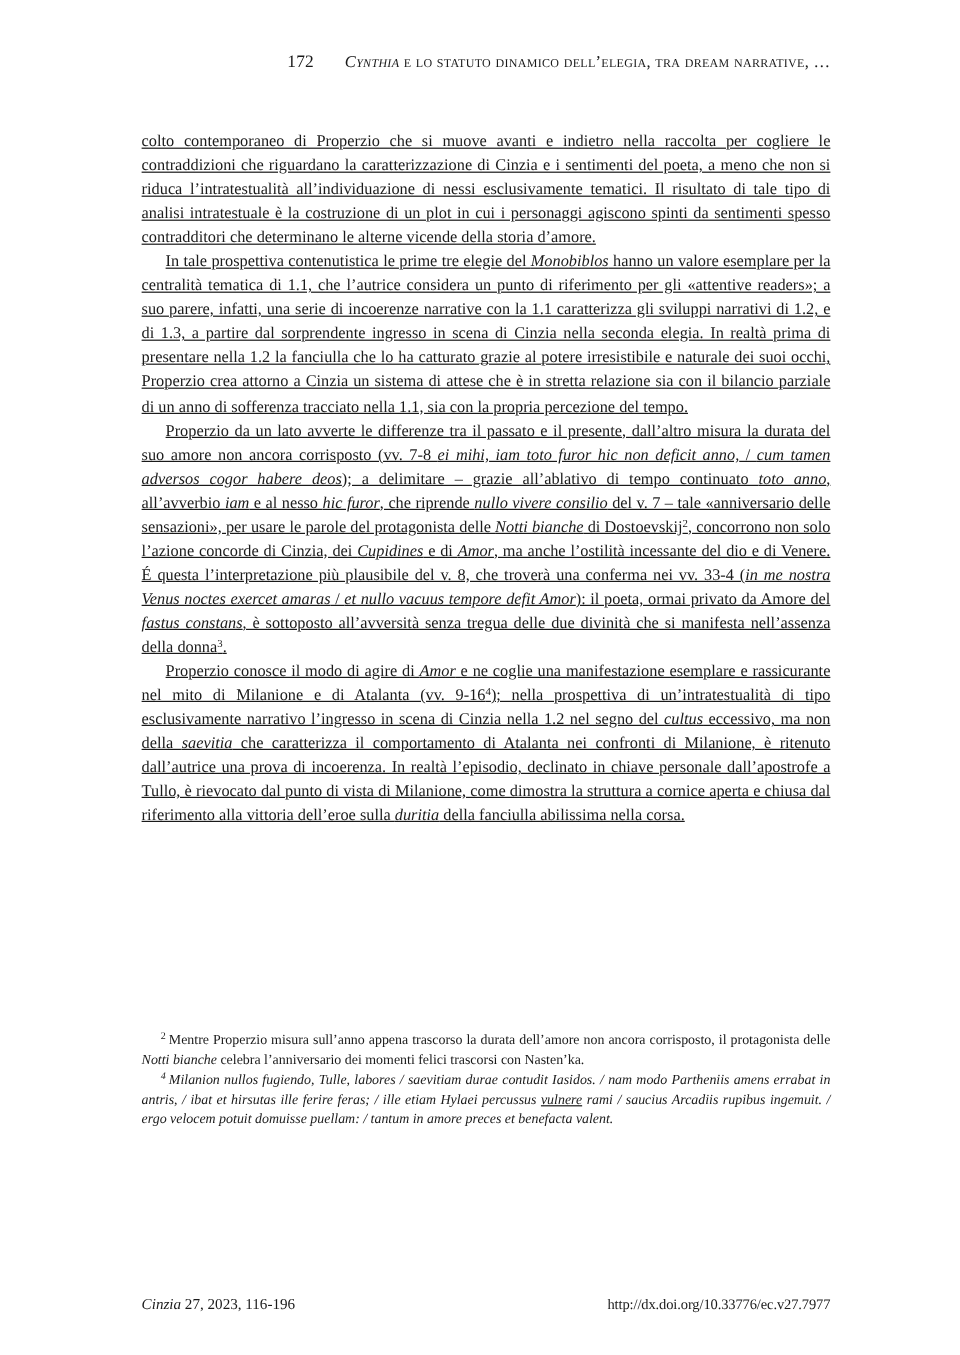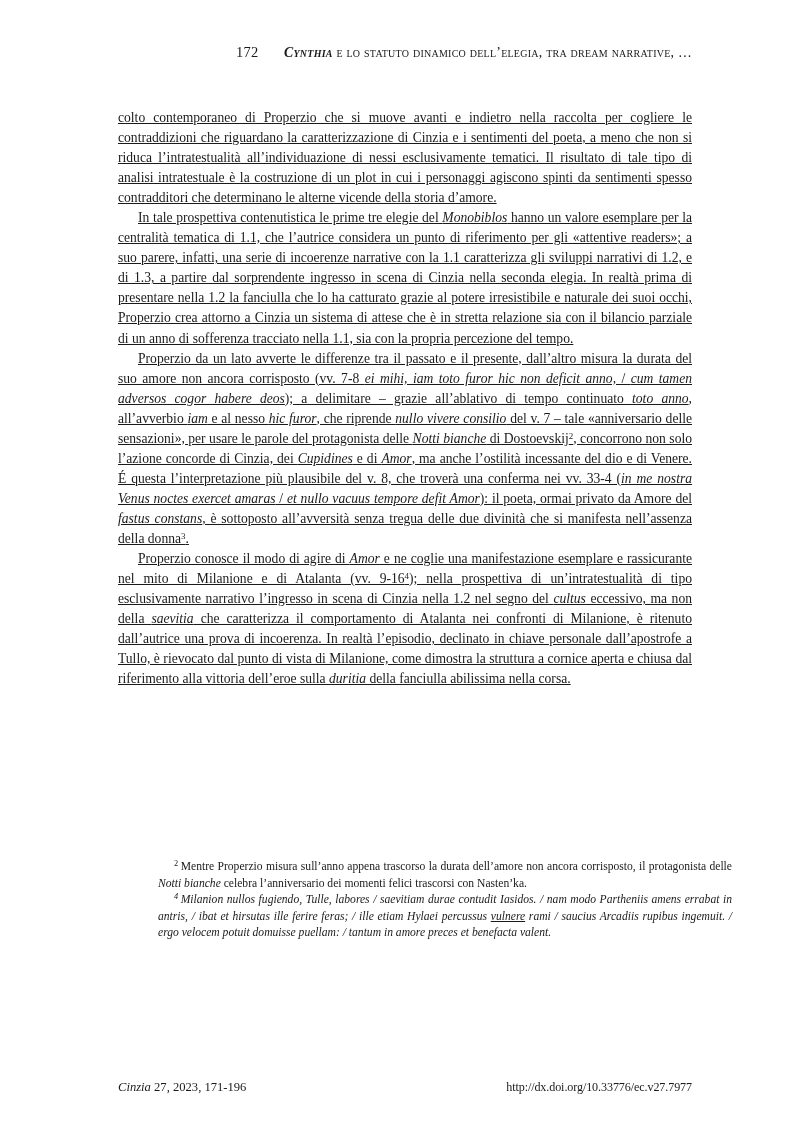--- a/index.html
+++ b/index.html
@@ -36,21 +36,20 @@
     min-width: 48px;
   }
   .head-title {
     font-variant: small-caps;
     font-size: 13.8px;
     letter-spacing: 0.25px;
     white-space: nowrap;
   }
   .head-title .ital {
     font-style: italic;
-    font-weight: bold;
   }
   .body-block {
     position: absolute;
     top: 108px;
     left: 118px;
     width: 574px;
     text-decoration: underline;
   }
   p.para {
     margin: 0;
@@ -68,21 +67,20 @@
   sup.fnref {
     font-size: 0.66em;
     vertical-align: 0.42em;
     line-height: 0;
   }
   .notes-block {
     position: absolute;
     top: 859px;
     left: 118px;
     width: 574px;
-    margin-left: 40px;
   }
   p.note {
     margin: 0;
     text-align: justify;
     font-size: 11.6px;
     line-height: 16.6px;
     text-indent: 16px;
   }
   p.note .marker {
     font-size: 0.72em;
@@ -127,17 +125,17 @@
     <p class="para indented">Properzio da un lato avverte le differenze tra il passato e il presente, dall’altro misura la durata del suo amore non ancora corrisposto (vv. 7-8 <span class="i">ei mihi, iam toto furor hic non deficit anno,</span> / <span class="i">cum tamen adversos cogor habere deos</span>); a delimitare – grazie all’ablativo di tempo continuato <span class="i">toto anno</span>, all’avverbio <span class="i">iam</span> e al nesso <span class="i">hic furor</span>, che riprende <span class="i">nullo vivere consilio</span> del v. 7 – tale «anniversario delle sensazioni», per usare le parole del protagonista delle <span class="i">Notti bianche</span> di Dostoevskij<sup class="fnref">2</sup>, concorrono non solo l’azione concorde di Cinzia, dei <span class="i">Cupidines</span> e di <span class="i">Amor</span>, ma anche l’ostilità incessante del dio e di Venere. É questa l’interpretazione più plausibile del v. 8, che troverà una conferma nei vv. 33-4 (<span class="i">in me nostra Venus noctes exercet amaras</span> / <span class="i">et nullo vacuus tempore defit Amor</span>): il poeta, ormai privato da Amore del <span class="i">fastus constans</span>, è sottoposto all’avversità senza tregua delle due divinità che si manifesta nell’assenza della donna<sup class="fnref">3</sup>.</p>
     <p class="para indented">Properzio conosce il modo di agire di <span class="i">Amor</span> e ne coglie una manifestazione esemplare e rassicurante nel mito di Milanione e di Atalanta (vv. 9-16<sup class="fnref">4</sup>); nella prospettiva di un’intratestualità di tipo esclusivamente narrativo l’ingresso in scena di Cinzia nella 1.2 nel segno del <span class="i">cultus</span> eccessivo, ma non della <span class="i">saevitia</span> che caratterizza il comportamento di Atalanta nei confronti di Milanione, è ritenuto dall’autrice una prova di incoerenza. In realtà l’episodio, declinato in chiave personale dall’apostrofe a Tullo, è rievocato dal punto di vista di Milanione, come dimostra la struttura a cornice aperta e chiusa dal riferimento alla vittoria dell’eroe sulla <span class="i">duritia</span> della fanciulla abilissima nella corsa.</p>
   </div>
 
   <div class="notes-block">
     <p class="note"><span class="marker">2</span><span>Mentre Properzio misura sull’anno appena trascorso la durata dell’amore non ancora corrisposto, il protagonista delle <span class="i">Notti bianche</span> celebra l’anniversario dei momenti felici trascorsi con Nasten’ka.</span></p>
     <p class="note latin"><span class="marker">4</span><span>Milanion nullos fugiendo, Tulle, labores / saevitiam durae contudit Iasidos. / nam modo Partheniis amens errabat in antris, / ibat et hirsutas ille ferire feras; / ille etiam Hylaei percussus <span class="ul">vulnere</span> rami / saucius Arcadiis rupibus ingemuit. / ergo velocem potuit domuisse puellam: / tantum in amore preces et benefacta valent.</span></p>
   </div>
 
   <div class="footer">
-    <span class="journal"><span class="i">Cinzia</span><span> 27, 2023, 171-196</span></span>
+    <span class="journal"><span class="i">Cinzia</span><span> 27, 2023, 116-196</span></span>
     <span class="doi">http://dx.doi.org/10.33776/ec.v27.7977</span>
   </div>
 
 </div>
 
 </body></html>

